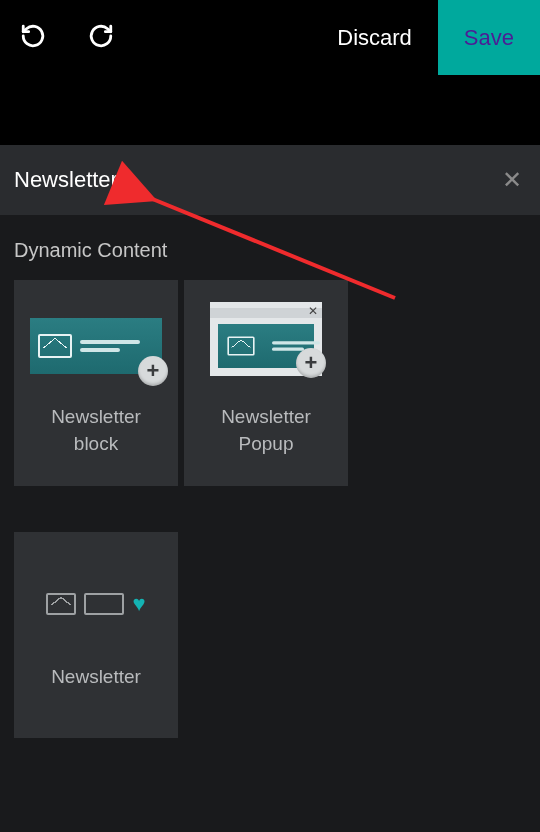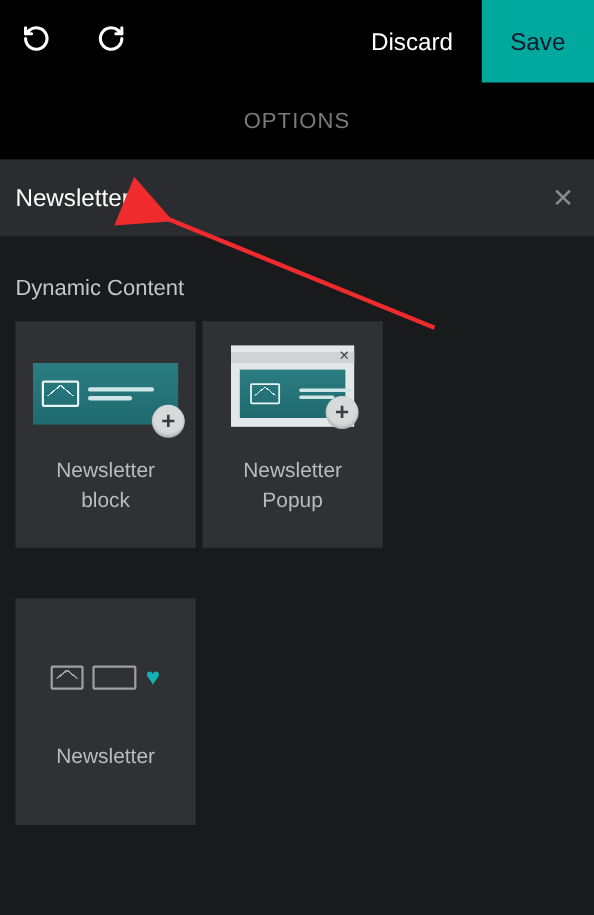--- a/index.html
+++ b/index.html
@@ -33,21 +33,21 @@
   .icon-btn svg { width: 26px; height: 26px; }
   .toolbar .actions { display: flex; align-items: stretch; }
   .txt-btn {
     display: flex; align-items: center; justify-content: center;
     padding: 0 26px;
     font-size: 22px;
     color: #fff;
     cursor: pointer;
     user-select: none;
   }
-  .save-btn { background: #00a99d; color: #0f172a; }
+  .save-btn { background: #00a99d; color: #4c1d95; }
   
   .tabs {
     display: flex;
     height: 70px;
     background: #000;
     align-items: stretch;
   }
   .tab {
     flex: 1;
     display: flex; align-items: center; justify-content: center;
@@ -78,21 +78,21 @@
     background: transparent;
     border: none;
     outline: none;
     color: #fff;
     font-size: 22px;
   }
   .search-input::placeholder { color: #888; }
   .clear-x { color: #8a8a8a; font-size: 24px; cursor: pointer; }
   
   .panel {
-    padding: 36px 14px 0 14px;
+    padding: 24px 14px 0 14px;
     background: #191a1c;
   }
   .section-title {
     font-size: 20px;
     color: #c6c6c6;
     margin-bottom: 18px;
     font-weight: 400;
   }
   .block-grid {
     display: flex;
@@ -220,23 +220,20 @@
       </span>
     </div>
   </div>
   <div class="actions">
     <div class="txt-btn">Discard</div>
     <div class="txt-btn save-btn">Save</div>
   </div>
 </div>
 
 <div class="tabs">
-  <div class="tab">
-    <span>OPTIONS</span>
-  </div>
 </div>
 
 <div class="search-row">
   <input class="search-input" type="text" value="Newsletter" style="">
   <span class="clear-x">
     <span>✕</span>
   </span>
 </div>
 
 <div class="panel">

